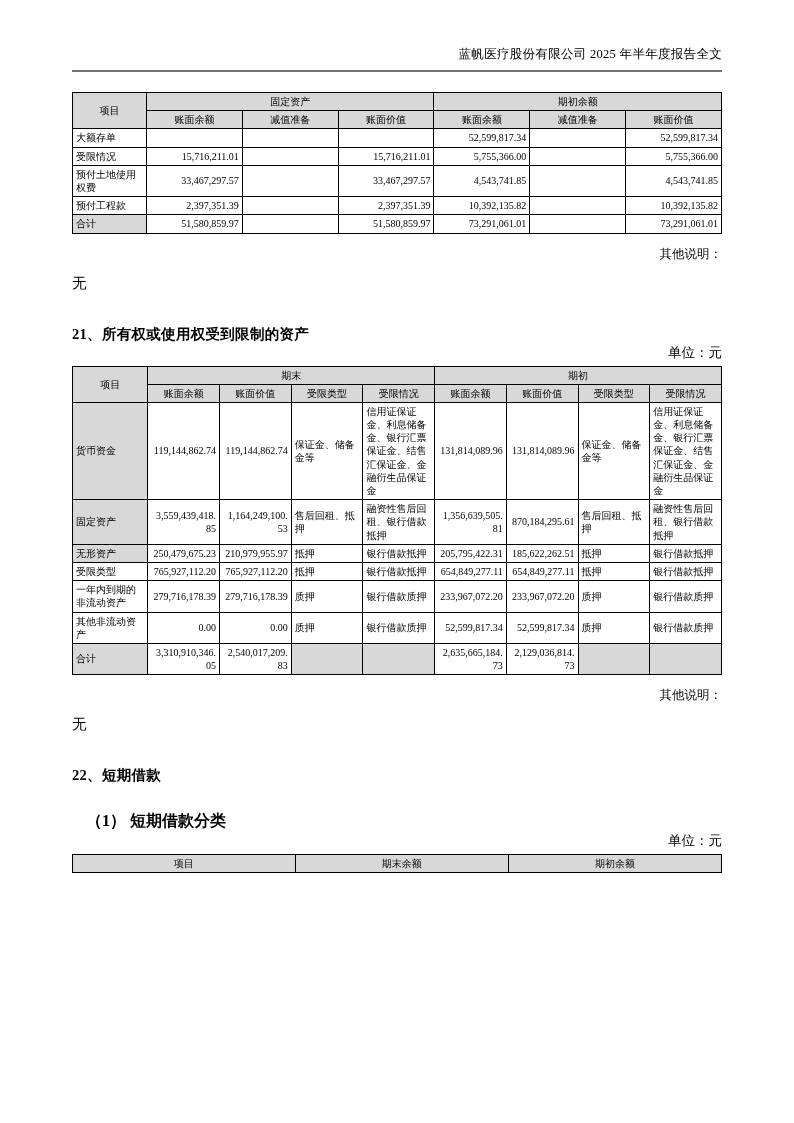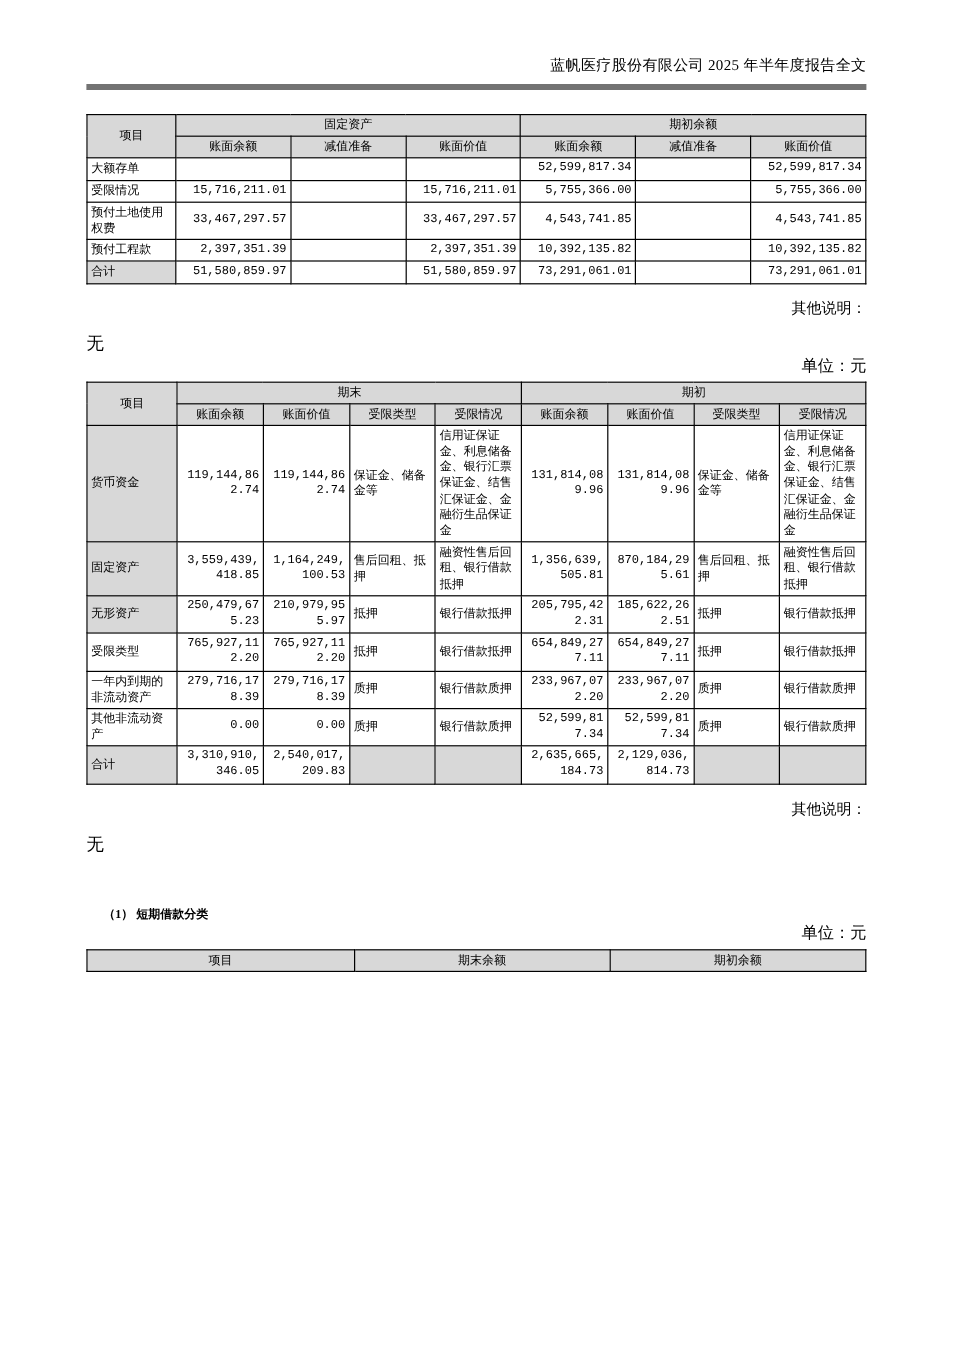--- a/index.html
+++ b/index.html
@@ -9,54 +9,54 @@
     font-family: "Liberation Serif", "DejaVu Serif", serif;
     color: #000;
   }
   .page { width: 794px; height: 1123px; padding: 46px 72px 0 72px; overflow: hidden; }
 
   .doc-header {
     text-align: right;
     font-size: 12.5px;
     letter-spacing: 0.3px;
     padding-bottom: 7px;
-    border-bottom: 5px solid #737373;
+    border-bottom: 2px solid #737373;
   }
 
   table.t {
     width: 100%;
     border-collapse: collapse;
     table-layout: fixed;
     font-size: 10px;
     border: 1.5px solid #000;
   }
   table.t th, table.t td {
     border: 1px solid #000;
     padding: 2px 3px;
     line-height: 1.32;
     font-weight: normal;
     vertical-align: middle;
     overflow: hidden;
   }
   .gray { background: #d8d8d8; }
   .ctr  { text-align: center; }
-  .num  { text-align: right; word-break: break-all; font-family: Liberation Mono, monospace; }
+  .num  { text-align: right; word-break: break-all; }
   .lbl  { text-align: left;  word-break: break-all; }
 
   .t1 { margin-top: 20px; }
   .t1 col.c-item { width: 11.4%; }
   .t2 col.c-item { width: 11.6%; }
   .t3 col.c-item { width: 34.3%; }
   .t3 col.c-half { width: 32.85%; }
 
   .note-label { font-size: 12.5px; margin-top: 12px; text-align: right; }
   .note-value { font-size: 14.5px; margin-top: 11px; }
 
   .sec-title { font-size: 14.5px; font-weight: bold; margin-top: 32px; letter-spacing: 0.3px; }
-  .sub-title { font-size: 10px; font-weight: bold; margin-top: 42px; padding-left: 14px; }
+  .sub-title { font-size: 16px; font-weight: bold; margin-top: 26px; padding-left: 14px; }
   .unit-line { text-align: right; font-size: 13.5px; margin-bottom: 4px; }
 </style>
 </head>
 <body>
 
 <div class="page">
 
   <div class="doc-header">
     <span>蓝帆医疗股份有限公司 2025 年半年度报告全文</span>
   </div>
@@ -131,20 +131,21 @@
         <td class="num">73,291,061.01</td>
         <td class="num"></td>
         <td class="num">73,291,061.01</td>
       </tr>
     </tbody>
   </table>
 
   <div class="note-label">其他说明：</div>
   <div class="note-value">无</div>
 
+  <div class="sec-title">21、所有权或使用权受到限制的资产</div>
   <div class="unit-line">单位：元</div>
 
   <table class="t t2">
     <colgroup>
         <col class="c-item">
         <col>
         <col>
         <col>
         <col>
         <col>
@@ -246,20 +247,21 @@
         <td class="num">2,129,036,814.73</td>
         <td class="lbl gray"></td>
         <td class="lbl gray"></td>
       </tr>
     </tbody>
   </table>
 
   <div class="note-label">其他说明：</div>
   <div class="note-value">无</div>
 
+  <div class="sec-title">22、短期借款</div>
   <div class="sub-title">（1） 短期借款分类</div>
   <div class="unit-line">单位：元</div>
 
   <table class="t t3">
     <colgroup>
         <col class="c-item">
         <col class="c-half">
         <col class="c-half">
       </colgroup>
     <thead>

